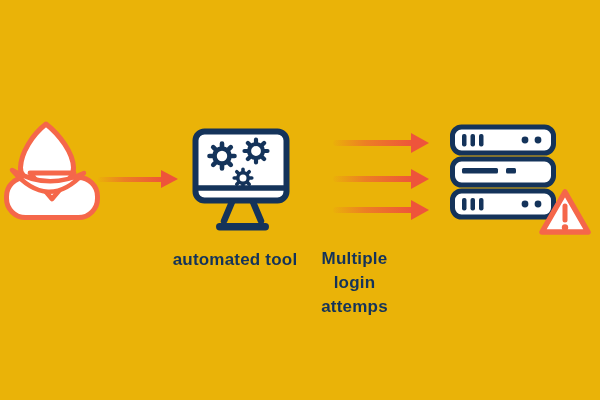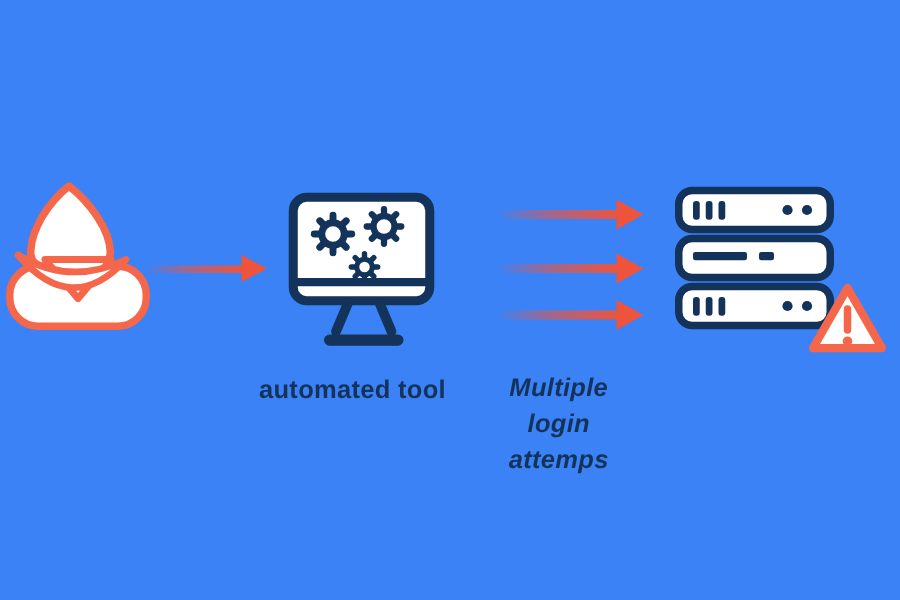--- a/index.html
+++ b/index.html
@@ -1,17 +1,17 @@
 <!DOCTYPE html>
 <html><head>
 <meta charset="utf-8">
 <style>
   html,body{margin:0;padding:0;background:#ffffff;}
   .canvas{
-    position:relative;width:600px;height:400px;background:#3b82f6;overflow:hidden;
+    position:relative;width:600px;height:400px;background:#eab308;overflow:hidden;
     font-family:"Liberation Sans", sans-serif;
   }
   .icon-svg{position:absolute;display:block;}
   .hacker{left:4px;top:120px;width:96px;height:104px;}
   .monitor{left:192px;top:128px;width:98px;height:106px;}
   .server{left:448px;top:124px;width:150px;height:120px;}
 
   .arrow{position:absolute;display:flex;align-items:center;}
   .arrow .shaft{
     flex:1;height:5px;border-radius:3px;margin-right:-3px;
@@ -26,21 +26,21 @@
   .arrow-multi{left:333px;width:96px;height:20px;}
   .arrow-multi .shaft{height:5.5px;}
   .arrow-multi .head{border-top-width:10px;border-bottom-width:10px;border-left-width:18px;}
   .m1{top:133px;} .m2{top:169px;} .m3{top:200px;}
 
   .label{
     position:absolute;color:#14335A;font-weight:700;font-size:17px;
     text-align:center;letter-spacing:0.2px;
   }
   .tool-label{left:145px;top:250px;width:180px;}
-  .attack-label{left:315px;top:247px;width:115px;line-height:24px;white-space:pre-line;font-style:italic;}
+  .attack-label{left:297px;top:247px;width:115px;line-height:24px;white-space:pre-line;}
 </style>
 </head>
 <body>
 
 <div class="canvas">
 
   <svg class="icon-svg hacker" viewBox="0 0 96 104" fill="none" stroke="#F5674A" stroke-width="5" stroke-linecap="round" stroke-linejoin="round">
     <rect x="2.5" y="57.5" width="91" height="40" rx="19" fill="#ffffff"></rect>
     <path d="M42 4 C28 15 17 33 16.5 47.5 C16.2 54.5 21 58.5 27 57 C37 54.5 49 54.5 59 57 C65 58.5 69.8 54.5 69.5 47.5 C69 33 56 15 42 4 Z" fill="#ffffff"></path>
     <path d="M26 53 L48 79 L70 53 Z" fill="#ffffff" stroke-width="4.8"></path>

